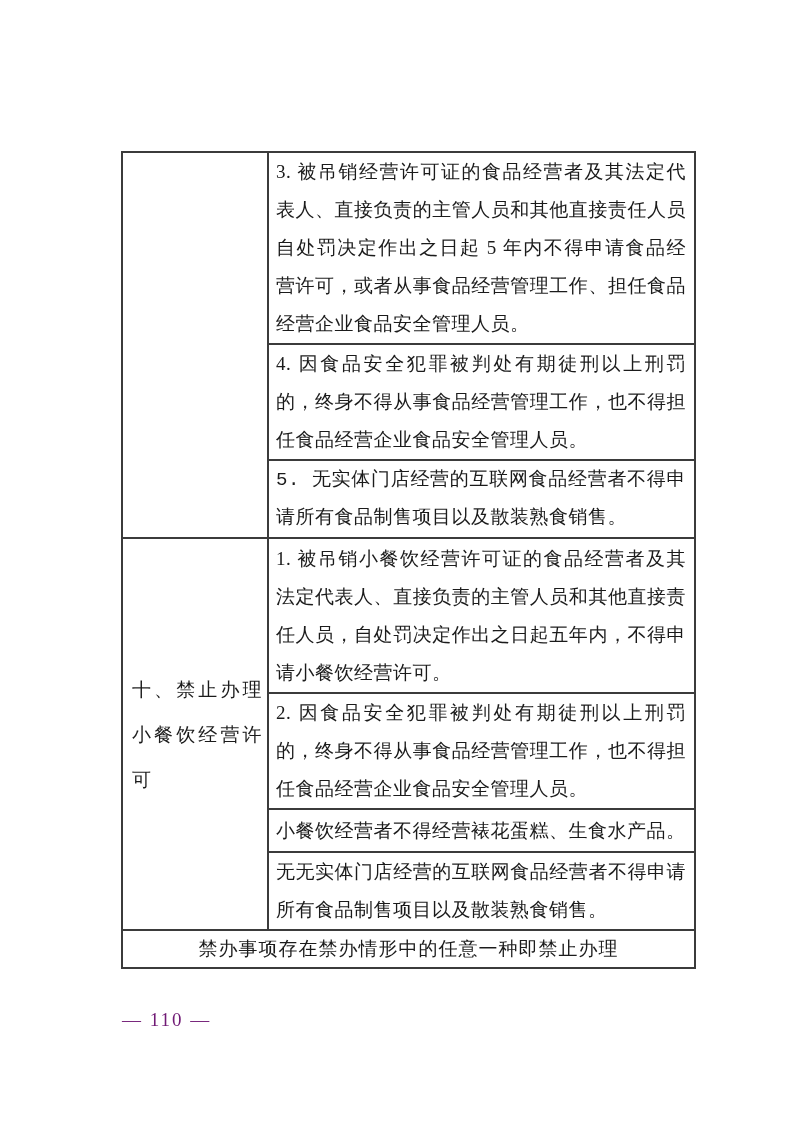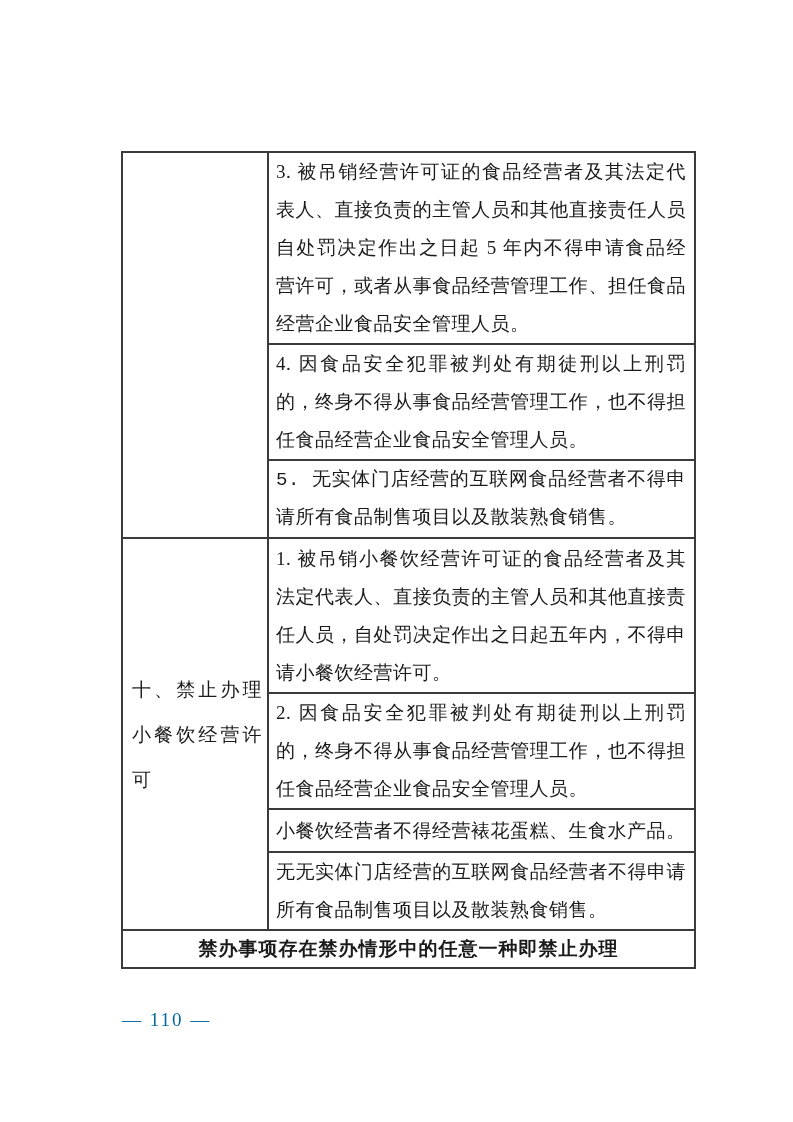--- a/index.html
+++ b/index.html
@@ -45,36 +45,35 @@
     padding: 0 5px 0 9px;
     letter-spacing: 0.5px;
     margin-top: 27px;
   }
   .note-cell {
     font-size: 19px;
     line-height: 24px;
     text-align: center;
     height: 38px;
     letter-spacing: 1px;
-    font-weight: bold;
   }
   .h-r1 { height: 189px; }
   .h-r2 { height: 113px; }
   .h-r3 { height: 72px; font-family: Liberation Mono, monospace; }
   .h-r4 { height: 155px; }
   .h-r5 { height: 106px; }
   .h-r6 { height: 43px; }
   .h-r7 { height: 75px; margin-left: 7px; }
   .page-number {
     position: absolute;
     left: 122px;
     top: 1009px;
     font-size: 19px;
     letter-spacing: 2px;
-    color: #0369a1;
+    color: #701a75;
   }
 </style>
 </head>
 <body>
 
 <table class="doc-table">
   <colgroup>
     <col class="col-label">
     <col class="col-body">
   </colgroup>

